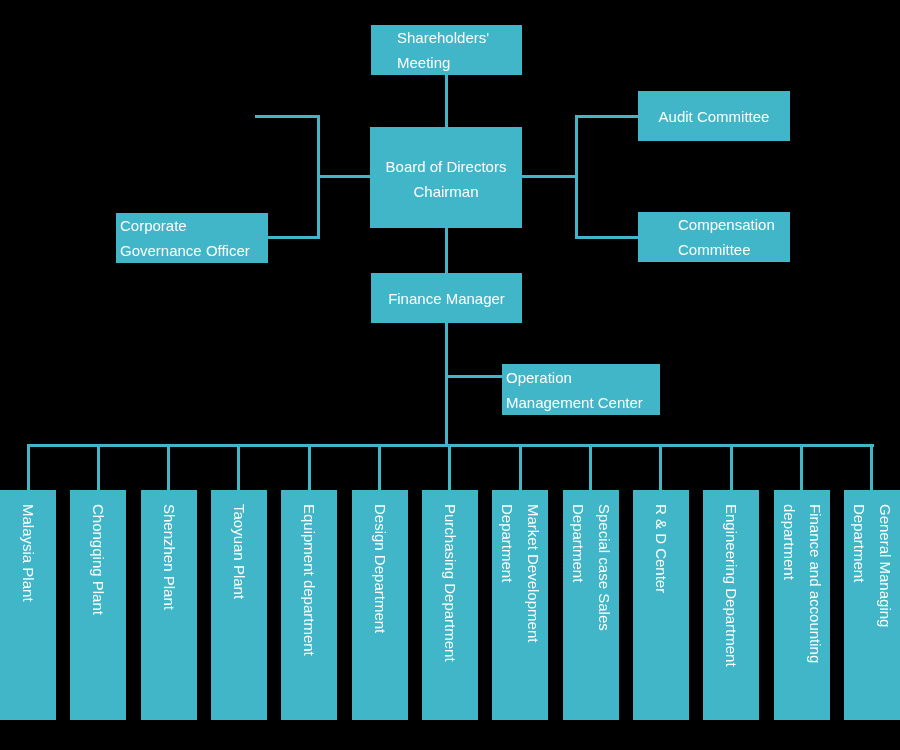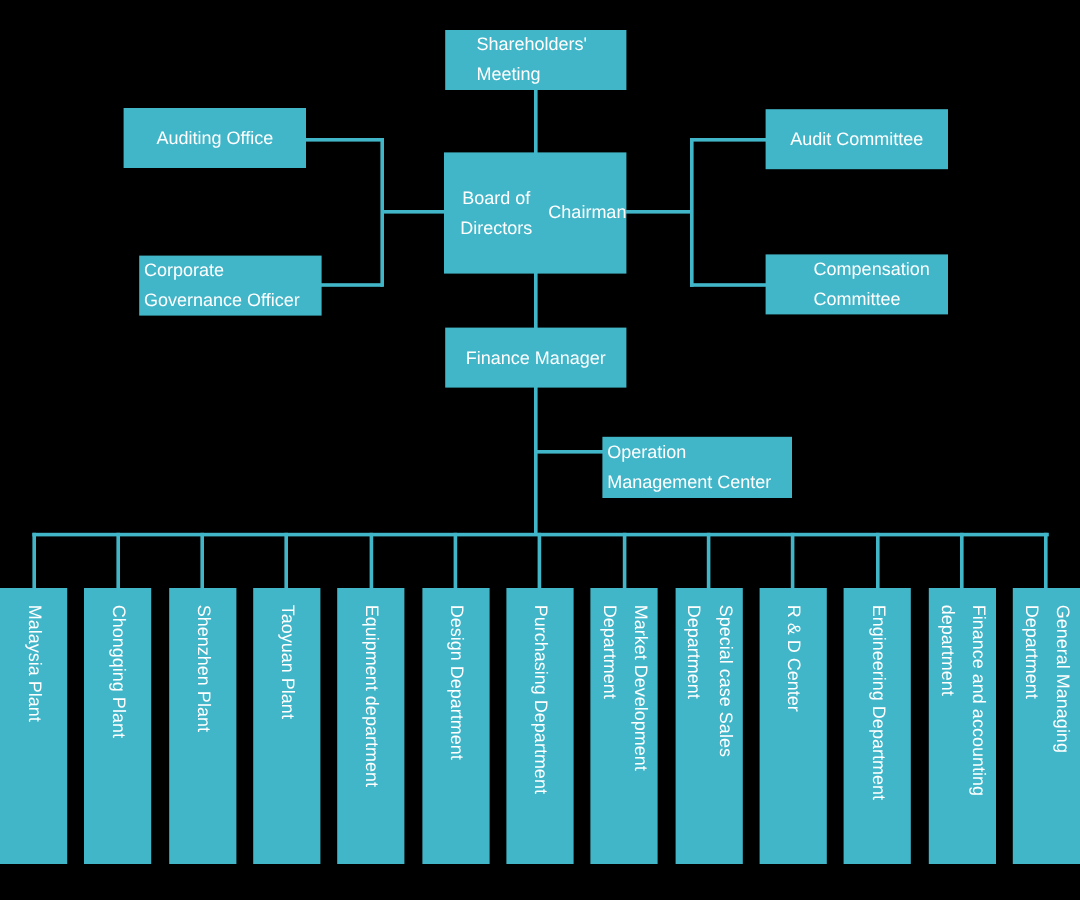--- a/index.html
+++ b/index.html
@@ -31,22 +31,22 @@
     line-height: 25px;
     display: flex;
     align-items: center;
     box-sizing: border-box;
   }
   .node .label { display: block; }
   .center-text { justify-content: center; text-align: center; }
 
   .shareholders { left: 371px; top: 25px;  width: 151px; height: 50px; padding-left: 26px; }
   .board        { left: 370px; top: 127px; width: 152px; height: 101px;
-                  flex-direction: row; justify-content: space-between;
-                  align-items: center; padding: 7px 0; text-align: center; }
+                  flex-direction: column; justify-content: space-between;
+                  align-items: center; padding: 27px 0; text-align: center; }
   .auditing     { left: 103px; top: 90px;  width: 152px; height: 50px; }
   .corpgov      { left: 116px; top: 213px; width: 152px; height: 50px; padding-left: 4px; }
   .auditcomm    { left: 638px; top: 91px;  width: 152px; height: 50px; text-align: center; }
   .compcomm     { left: 638px; top: 212px; width: 152px; height: 50px; padding-left: 40px; }
   .gm           { left: 371px; top: 273px; width: 151px; height: 50px; }
   .opcenter     { left: 502px; top: 364px; width: 158px; height: 51px; padding-left: 4px; }
 
   .dept-row {
     position: absolute;
     left: 0; top: 444px;
@@ -106,23 +106,20 @@
 
   <div class="node shareholders">
     <span class="label">Shareholders' Meeting</span>
   </div>
 
   <div class="node board">
     <span class="label">Board of Directors</span>
     <span class="label">Chairman</span>
   </div>
 
-  <div class="node auditing center-text">
-    <span class="label">Auditing Office</span>
-  </div>
 
   <div class="node corpgov">
     <span class="label">Corporate Governance Officer</span>
   </div>
 
   <div class="node auditcomm center-text">
     <span class="label">Audit Committee</span>
   </div>
 
   <div class="node compcomm">

